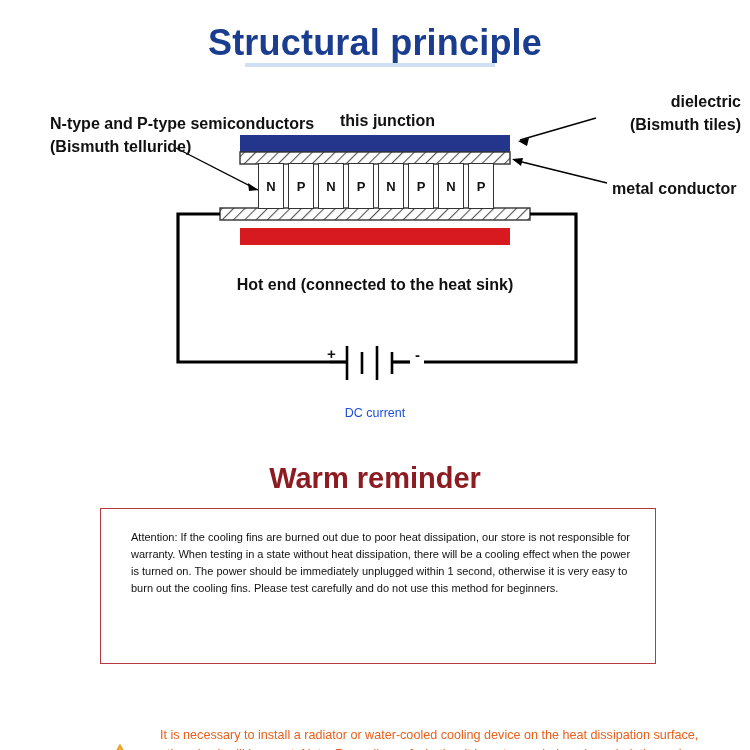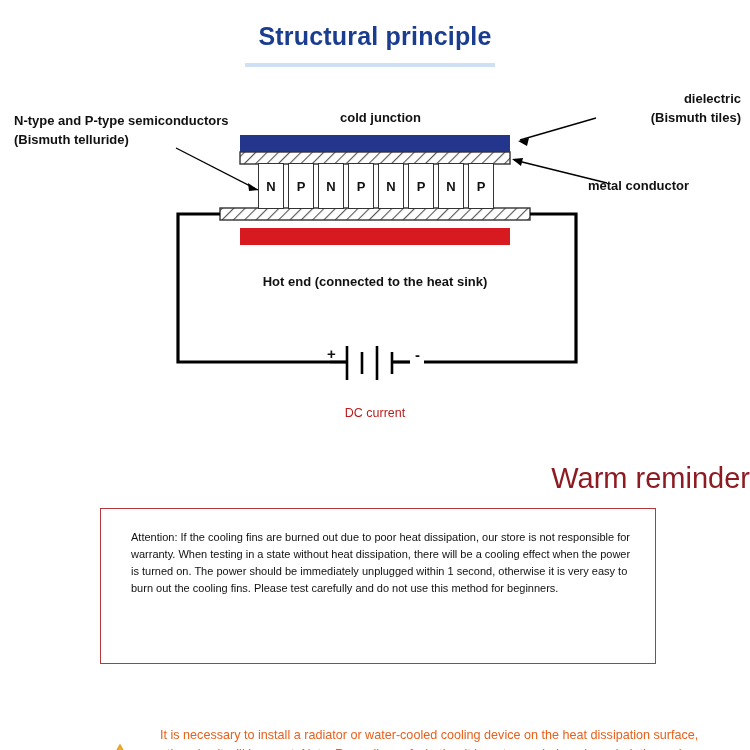--- a/index.html
+++ b/index.html
@@ -16,54 +16,54 @@
     width: 750px;
     height: 750px;
     background: #fff;
   }
 
   
   .title {
     position: absolute;
     top: 22px; left: 0; width: 750px;
     text-align: center;
-    font-size: 25px;
+    font-size: 36px;
     font-weight: bold;
     color: #1b3d8f;
     letter-spacing: .2px;
   }
   .title-underline {
     position: absolute;
     top: 63px; left: 245px;
     width: 250px; height: 4px;
     background: #cfe0f5;
   }
 
   
   .lbl {
     position: absolute;
-    font-size: 13px;
+    font-size: 16px;
     font-weight: bold;
     color: #111;
     line-height: 1.45;
     white-space: nowrap;
   }
-  .lbl-left  { text-align: left; }
+  .lbl-left  { text-align: left; margin-left: 36px; }
   .lbl-right { text-align: right; }
 
   #label-semiconductors { top: 112px; left: 14px; }
   #label-semiconductors .l2 { display:block; }
   #label-cold-junction { top: 109px; left: 340px; }
   #label-dielectric { top: 90px; left: 566px; width: 175px; text-align: right; }
   #label-dielectric .l2 { display:block; }
-  #label-metal-conductor { top: 177px; left: 588px; }
+  #label-metal-conductor { top: 177px; left: 612px; }
   #label-hot-end { top: 273px; left: 0; width: 750px; text-align: center; }
   #label-dc-current {
     top: 404px; left: 0; width: 750px; text-align: center;
-    font-weight: normal; font-size: 12.5px; color: #b91c1c;
+    font-weight: normal; font-size: 12.5px; color: #1d4ed8;
   }
 
   
   #diagram {
     position: absolute;
     top: 0; left: 0;
     width: 750px; height: 440px;
   }
 
   .pellet {
@@ -77,23 +77,23 @@
     display: flex;
     align-items: center;
     justify-content: center;
     font-family: "Liberation Sans", sans-serif;
   }
 
   
   .warm-title {
     position: absolute;
     top: 462px; left: 0; width: 750px;
-    text-align: right;
+    text-align: center;
     font-size: 29px;
-    font-weight: normal;
+    font-weight: bold;
     color: #8d1b22;
   }
   .notice-box {
     position: absolute;
     top: 508px; left: 100px;
     width: 556px; height: 156px;
     border: 1.4px solid #b4393f;
     background: #fff;
   }
   .notice-text {
@@ -174,21 +174,21 @@
   <div class="pellet" style="top:163px;left:378px">N</div>
   <div class="pellet" style="top:163px;left:408px">P</div>
   <div class="pellet" style="top:163px;left:438px">N</div>
   <div class="pellet" style="top:163px;left:468px">P</div>
 
   <div class="lbl lbl-left" id="label-semiconductors">
     <span>N-type and P-type semiconductors</span>
     <span class="l2">(Bismuth telluride)</span>
   </div>
 
-  <div class="lbl" id="label-cold-junction">cold junction</div>
+  <div class="lbl" id="label-cold-junction">this junction</div>
 
   <div class="lbl lbl-right" id="label-dielectric">
     <span>dielectric</span>
     <span class="l2">(Bismuth tiles)</span>
   </div>
 
   <div class="lbl" id="label-metal-conductor">metal conductor</div>
 
   <div class="lbl" id="label-hot-end">Hot end (connected to the heat sink)</div>
 

